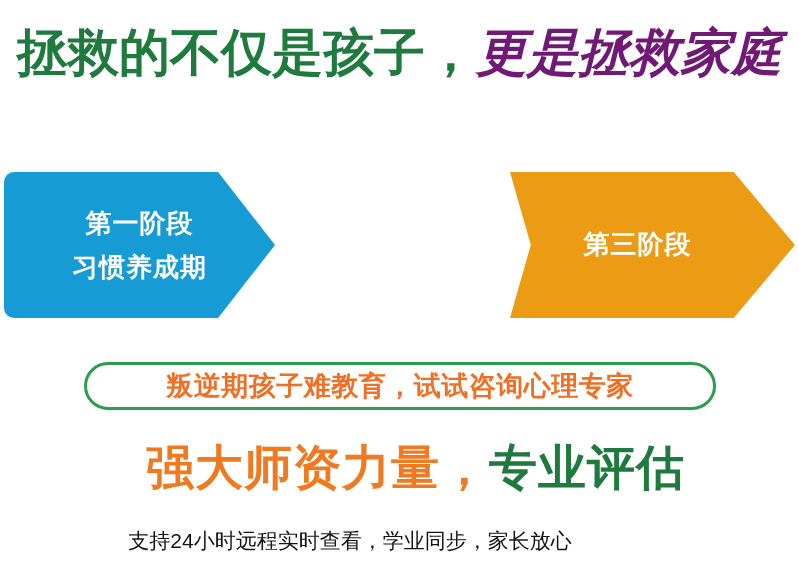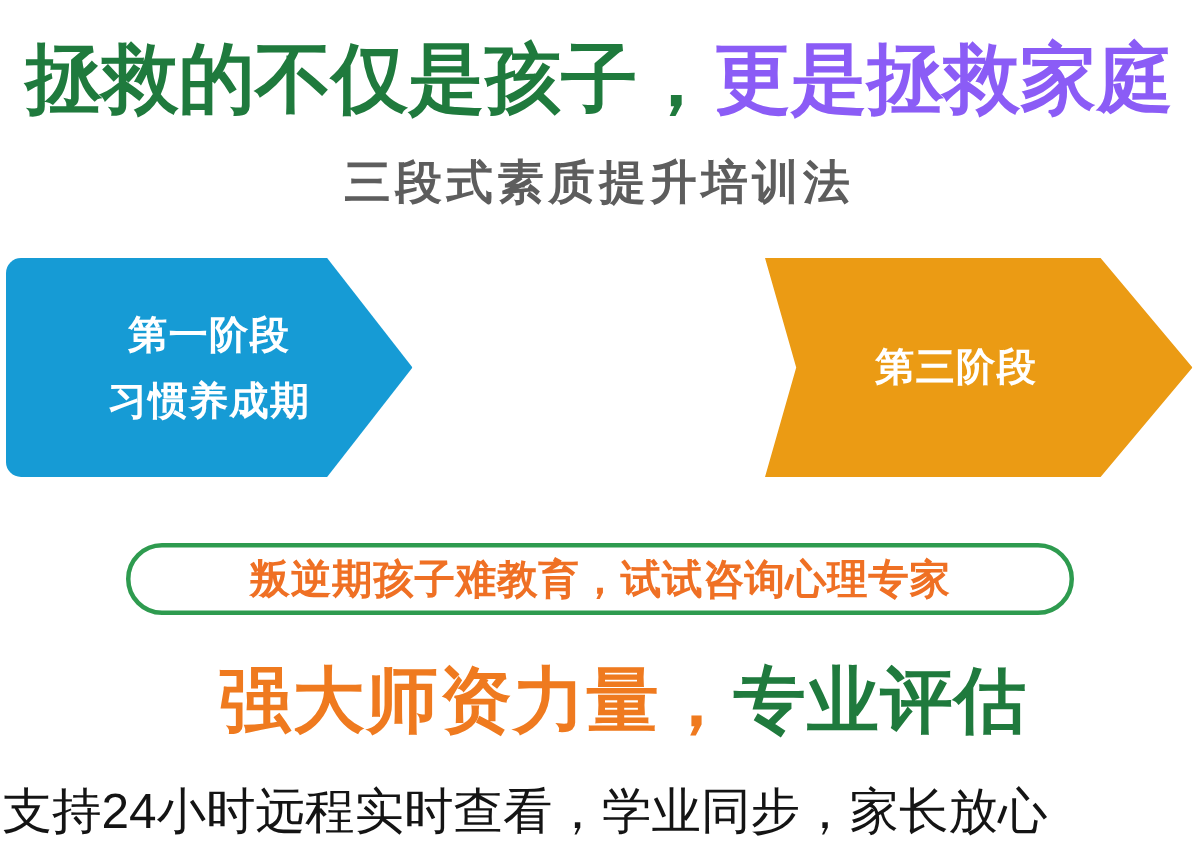--- a/index.html
+++ b/index.html
@@ -29,21 +29,21 @@
     left: 0;
     width: 799px;
     text-align: center;
     font-size: 51px;
     font-weight: bold;
     letter-spacing: 0px;
     line-height: 62px;
     white-space: nowrap;
   }
   .headline .seg-green { color: #1f7a3d; margin-top: 28px; }
-  .headline .seg-orange { color: #8b5cf6; }
+  .headline .seg-orange { color: #701a75; font-style: italic; }
 
   
   .subtitle {
     position: absolute;
     top: 102px;
     left: 0;
     width: 799px;
     text-align: center;
     font-size: 31px;
     font-weight: bold;
@@ -142,37 +142,36 @@
   .bottom-headline .seg-orange { color: #ef7a1f; }
   .bottom-headline .seg-green { color: #1f7a3d; }
 
   
   .footer-line {
     position: absolute;
     top: 518px;
     left: 0;
     width: 700px;
     text-align: center;
-    font-size: 33px;
+    font-size: 21px;
     color: #141414;
     line-height: 46px;
     letter-spacing: 0px;
     white-space: nowrap;
   }
 </style>
 </head>
 <body>
 
 <div class="poster">
 
   <div class="headline">
     <span class="seg-green">拯救的不仅是孩子，</span><span class="seg-orange">更是拯救家庭</span>
   </div>
 
-  <div class="subtitle">三段式素质提升培训法</div>
 
   <div class="stages">
 
     <div class="stage stage-1">
       <div class="labels">
         <div class="line1">第一阶段</div>
         <div class="line2">习惯养成期</div>
       </div>
     </div>
 

